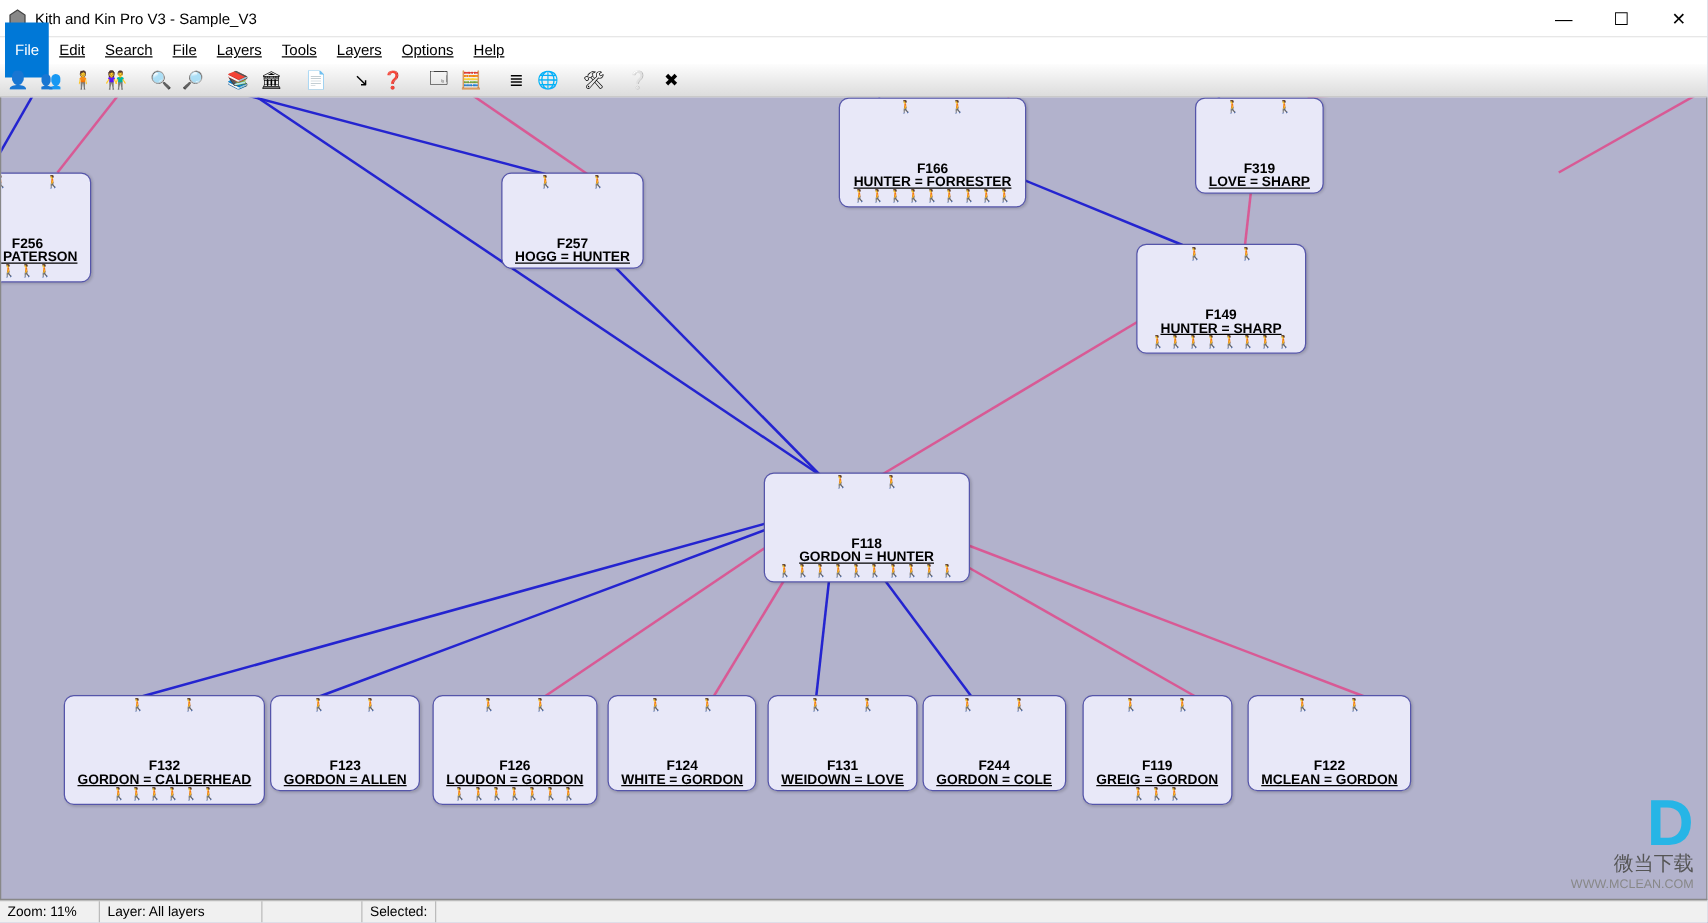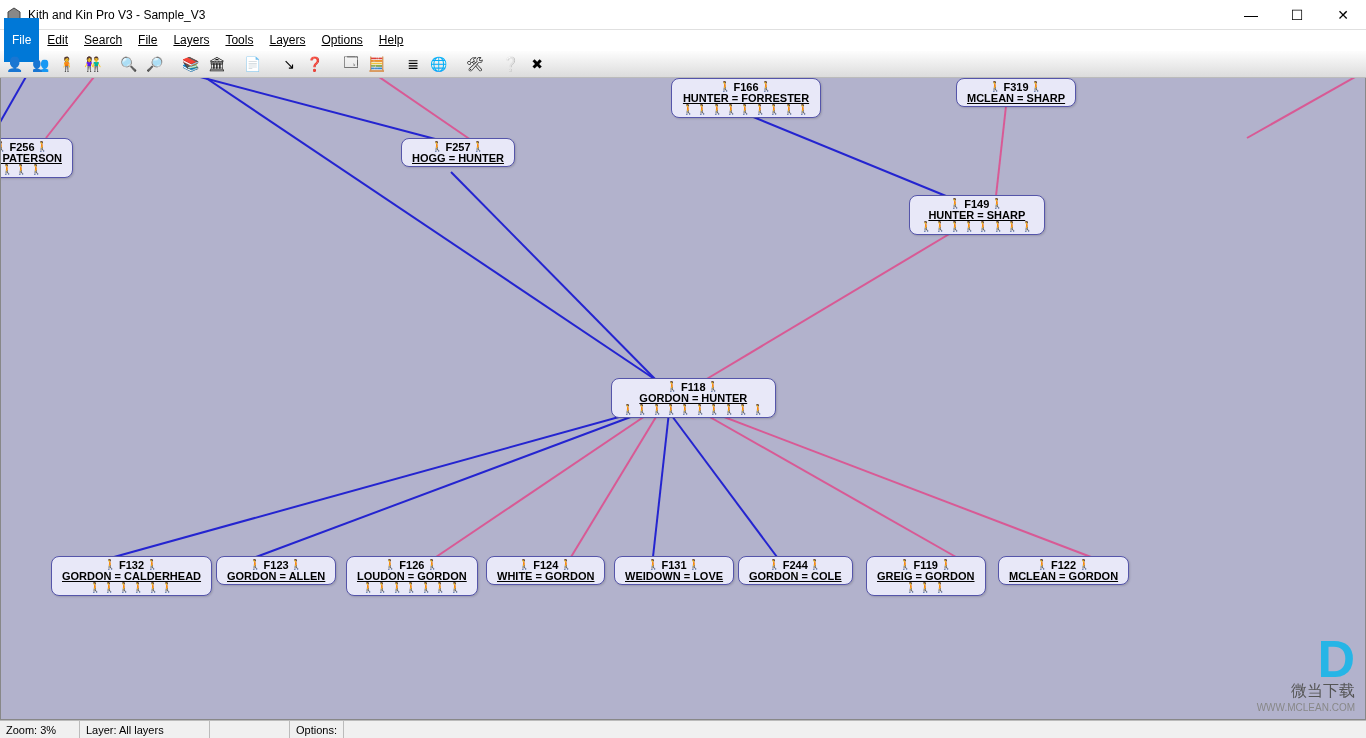--- a/index.html
+++ b/index.html
@@ -31,21 +31,21 @@
   position: absolute;
   background: #e8e8f8;
   border: 1px solid #5555aa;
   border-radius: 8px;
   font-size: 11px;
   text-align: center;
   padding: 2px 10px 2px 10px;
   box-shadow: 1px 1px 2px rgba(0,0,0,0.15);
   cursor: move;
 }
-.fam .fid { font-weight: bold; }
+.fam .fid { font-weight: bold; margin-top: 48px; }
 .fam .names { font-weight: bold; text-decoration: underline; }
 .fam .row { display: flex; justify-content: center; gap: 2px; line-height: 10px; margin-top: 1px;}
 .p { font-size: 10px; }
 .p.m { color: #2020cc; }
 .p.f { color: #cc3080; }
 
 svg.lines { position: absolute; top: 0; left: 0; width: 100%; height: 100%; pointer-events: none; }
 line.blue { stroke: #2424d0; stroke-width: 2; }
 line.pink { stroke: #d85a95; stroke-width: 2; }
 
@@ -178,21 +178,21 @@
         <span class="p m">🚶</span>
         <span class="p m">🚶</span>
       </div>
     </div>
     <div class="fam" style="left: 955px; top: 0px;">
       <div class="row">
         <span class="p m">🚶</span> 
         <span class="fid">F319</span> 
         <span class="p f">🚶</span>
       </div>
-      <div class="names">MCLEAN = SHARP</div>
+      <div class="names">LOVE = SHARP</div>
     </div>
     <div class="fam" style="left: 908px; top: 117px;">
       <div class="row">
         <span class="p m">🚶</span> 
         <span class="fid">F149</span> 
         <span class="p f">🚶</span>
       </div>
       <div class="names">HUNTER = SHARP</div>
       <div class="row">
         <span class="p f">🚶</span>
@@ -307,17 +307,17 @@
       <div class="row">
         <span class="p m">🚶</span> 
         <span class="fid">F122</span> 
         <span class="p f">🚶</span>
       </div>
       <div class="names">MCLEAN = GORDON</div>
     </div>
   </div>
 
 <div class="statusbar">
-  <div class="cell zoom">Zoom: 3%</div>
+  <div class="cell zoom">Zoom: 11%</div>
   <div class="cell layer">Layer: All layers</div>
   <div class="cell" style="width:80px"></div>
-  <div class="cell sel">Options:</div>
+  <div class="cell sel">Selected:</div>
 </div>
 
 </body></html>

